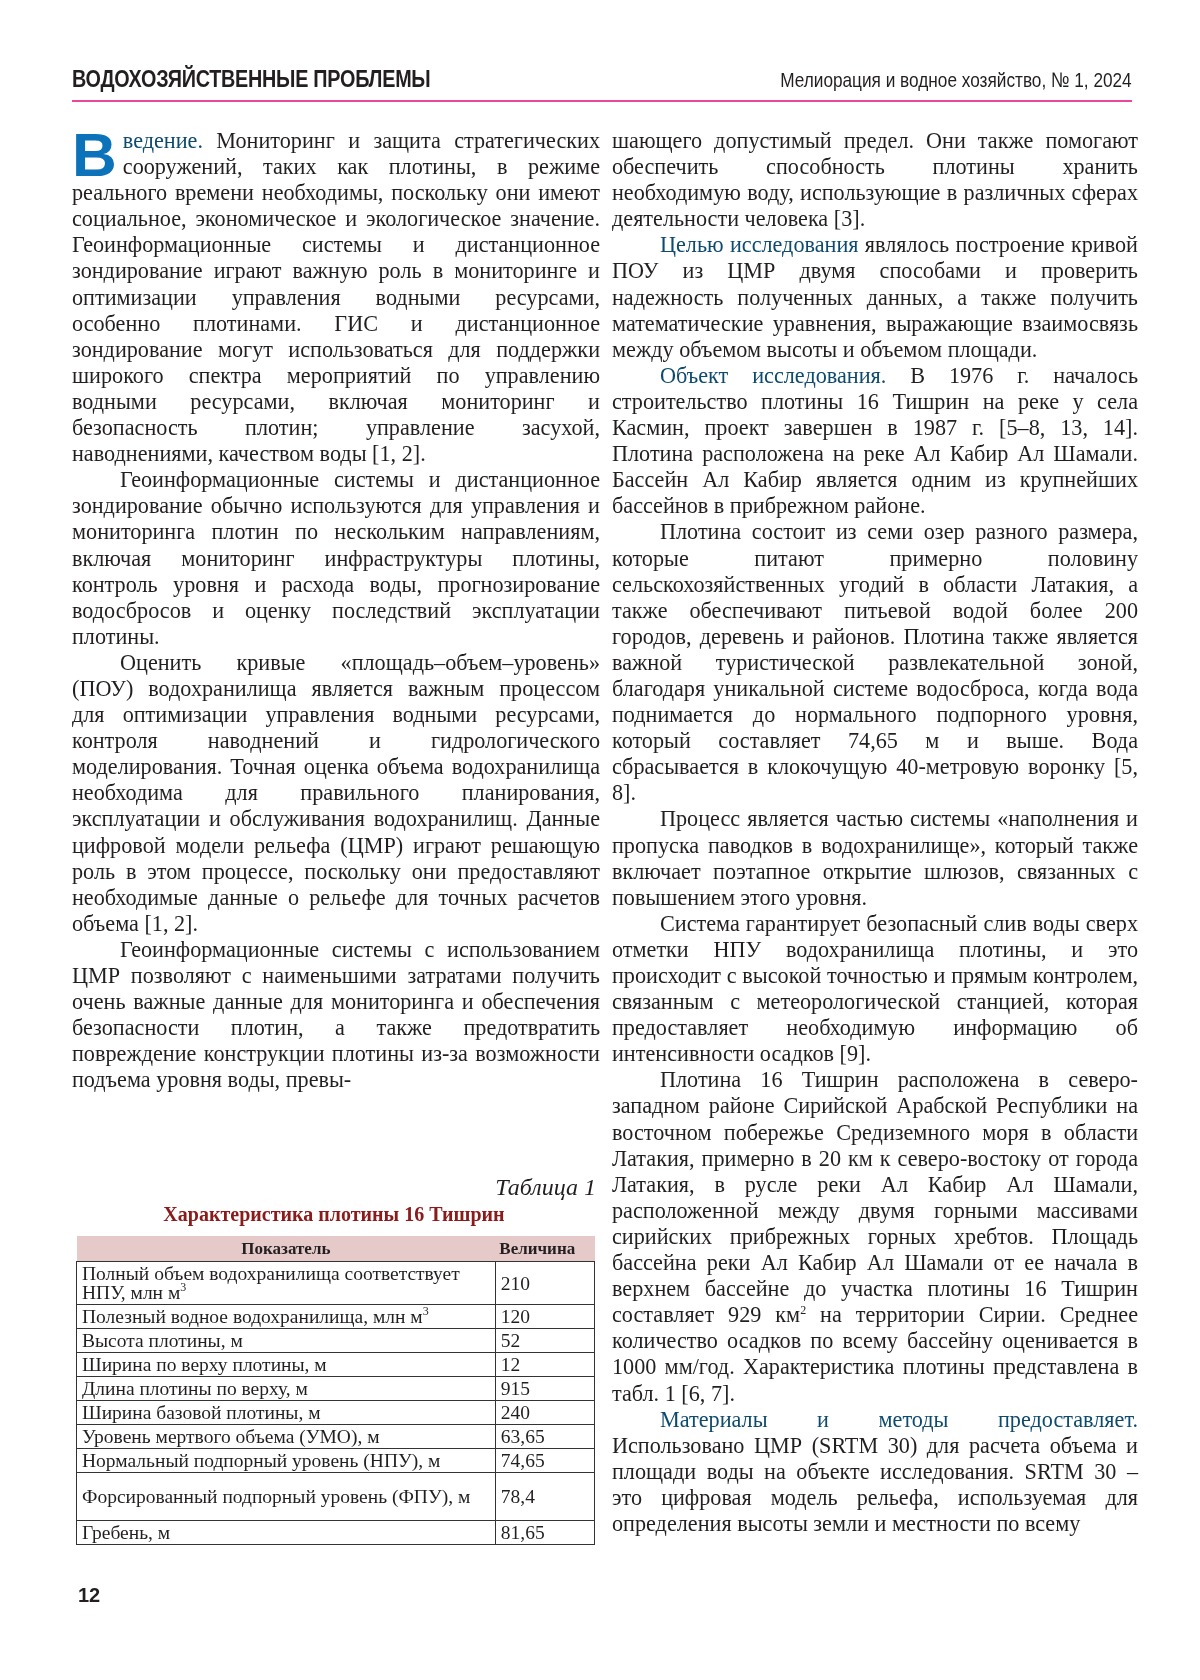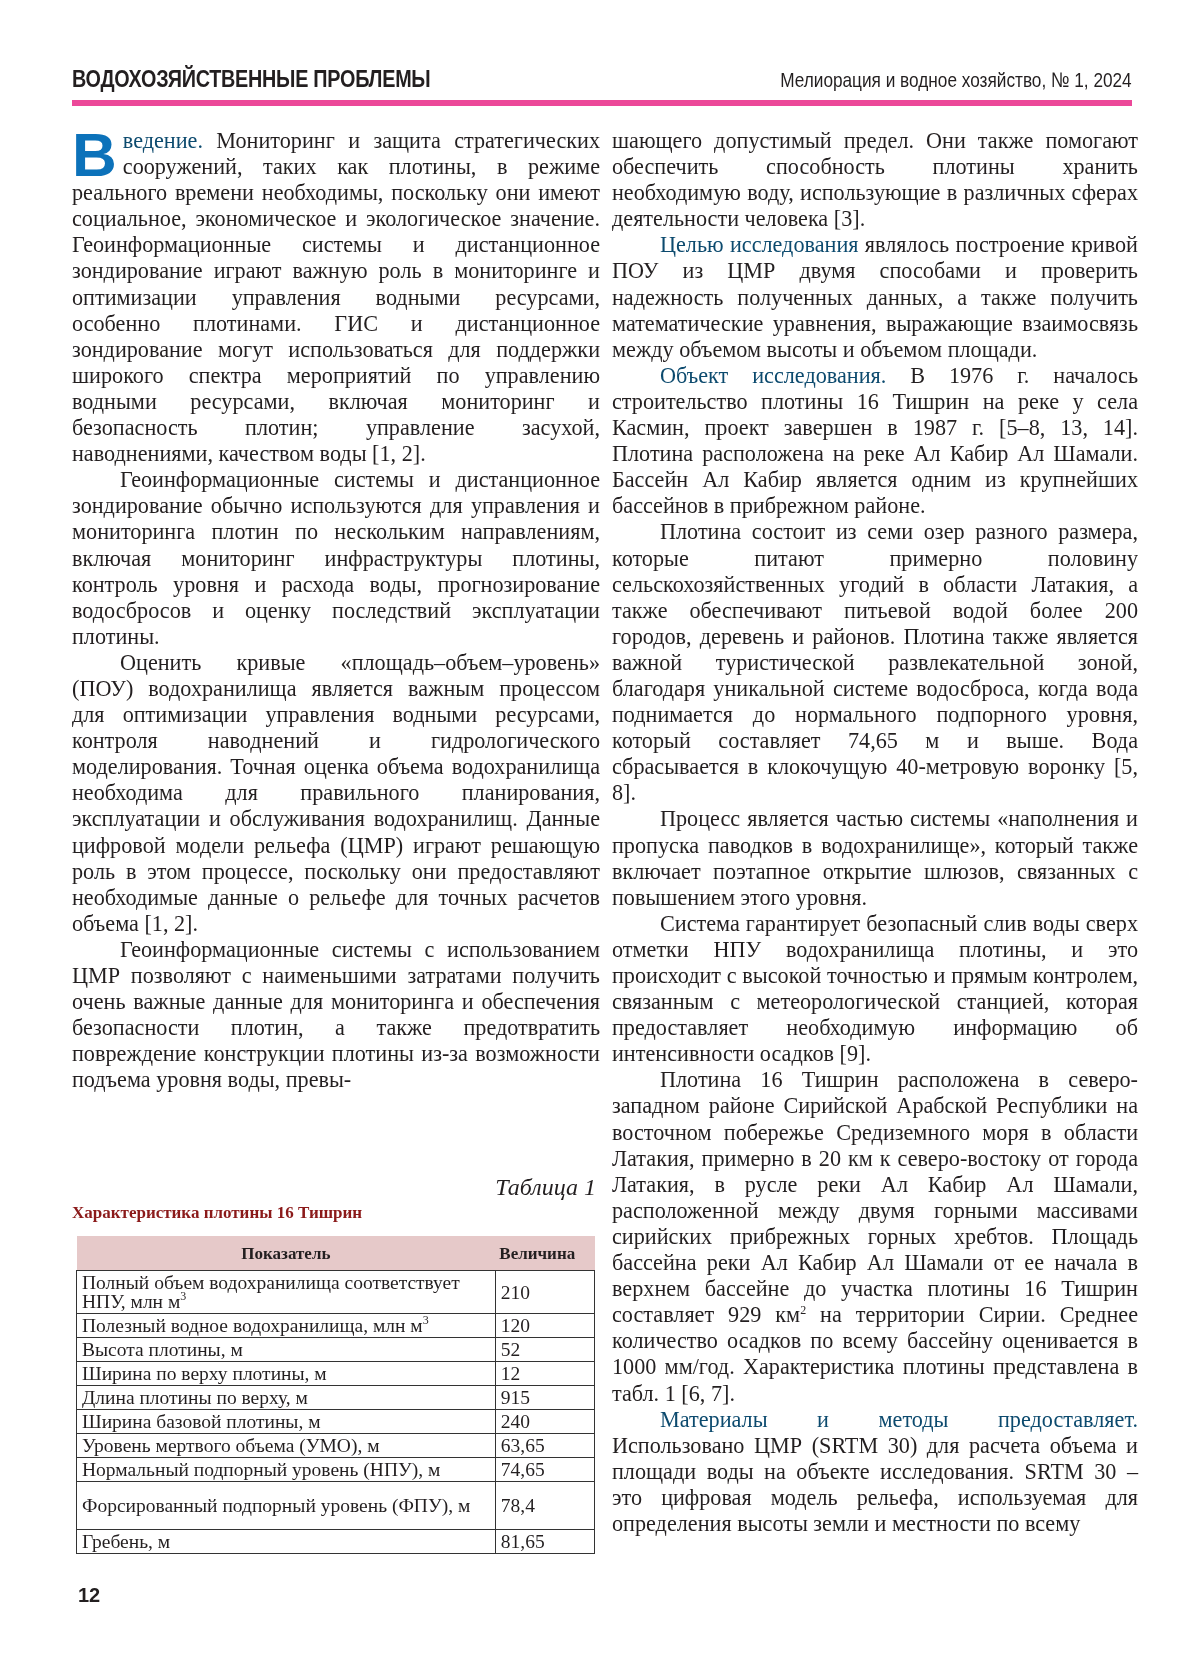--- a/index.html
+++ b/index.html
@@ -1,37 +1,37 @@
 <!DOCTYPE html>
 <html><head>
   <meta charset="utf-8">
   <style>
     html, body { margin: 0; padding: 0; background: #ffffff; }
     body { width: 1200px; height: 1680px; position: relative; overflow: hidden; color: #231f20; }
     .page { position: absolute; left: 0; top: 0; width: 1200px; height: 1680px; }
 
-    .header { position: absolute; left: 72px; top: 66px; width: 1060px; height: 34px; border-bottom: 6px solid #ec4899; text-align: center; }
+    .header { position: absolute; left: 72px; top: 66px; width: 1060px; height: 34px; border-bottom: 2px solid #ec4899; text-align: center; }
     .header-left { position: absolute; left: 0; top: 0; font-family: "Liberation Sans", sans-serif; font-size: 23px; font-weight: bold; letter-spacing: -0.3px; transform: scaleX(0.86); transform-origin: left top; color: #231f20; }
     .header-right { position: absolute; right: 0; top: 2px; font-family: "Liberation Sans", sans-serif; font-size: 21px; transform: scaleX(0.82); transform-origin: right top; color: #231f20; }
 
     .col { position: absolute; top: 128px; width: 528px; font-family: "Liberation Serif", serif; font-size: 22.2px; line-height: 26.1px; text-align: justify; color: #231f20; }
     .col.left { left: 72px; }
     .col.right { left: 612px; width: 526px; }
     .col p { margin: 0; text-indent: 48px; }
     .col p.noindent { text-indent: 0; }
     .col p.first { text-indent: 0; }
 
     .dropcap { float: left; font-family: "Liberation Sans", sans-serif; font-weight: bold; font-size: 62px; line-height: 50px; color: #0c72ba; margin: 2px 6px -4px 0; height: 50px; }
     .lead { font-weight: normal; color: #0c4a6e; }
 
     .table-caption-label { position: absolute; left: 72px; top: 1174px; width: 524px; text-align: right; font-family: "Liberation Serif", serif; font-style: italic; font-size: 24px; }
-    .table-title { position: absolute; left: 72px; top: 1203px; width: 524px; font-family: "Liberation Serif", serif; font-weight: bold; font-size: 17px; color: #8b1a1a; }
+    .table-title { position: absolute; left: 72px; top: 1203px; width: 524px; text-align: center; font-family: "Liberation Serif", serif; font-weight: bold; font-size: 20px; color: #8b1a1a; }
 
     table.data { position: absolute; left: 76px; top: 1236px; width: 519px; border-collapse: collapse; font-family: "Liberation Serif", serif; font-size: 19.5px; line-height: 19px; }
-    table.data th { background: #e6c9c9; font-weight: bold; font-size: 17px; height: 34px; padding: 0 4px; border: none; }
+    table.data th { background: #e6c9c9; font-weight: bold; font-size: 17px; height: 25px; padding: 0 4px; border: none; }
     table.data th.col-name { text-align: center; width: 410px; }
     table.data th.col-val { text-align: left; }
     table.data td { border: 1.5px solid #333; padding: 2px 5px; vertical-align: middle; }
     table.data td.val { text-align: left; width: 88px; }
     sup { font-size: 12px; line-height: 0; vertical-align: 8px; }
 
     .page-number { position: absolute; left: 78px; top: 1584px; font-family: "Liberation Sans", sans-serif; font-size: 20px; font-weight: bold; }
   </style>
 </head>
 <body>

